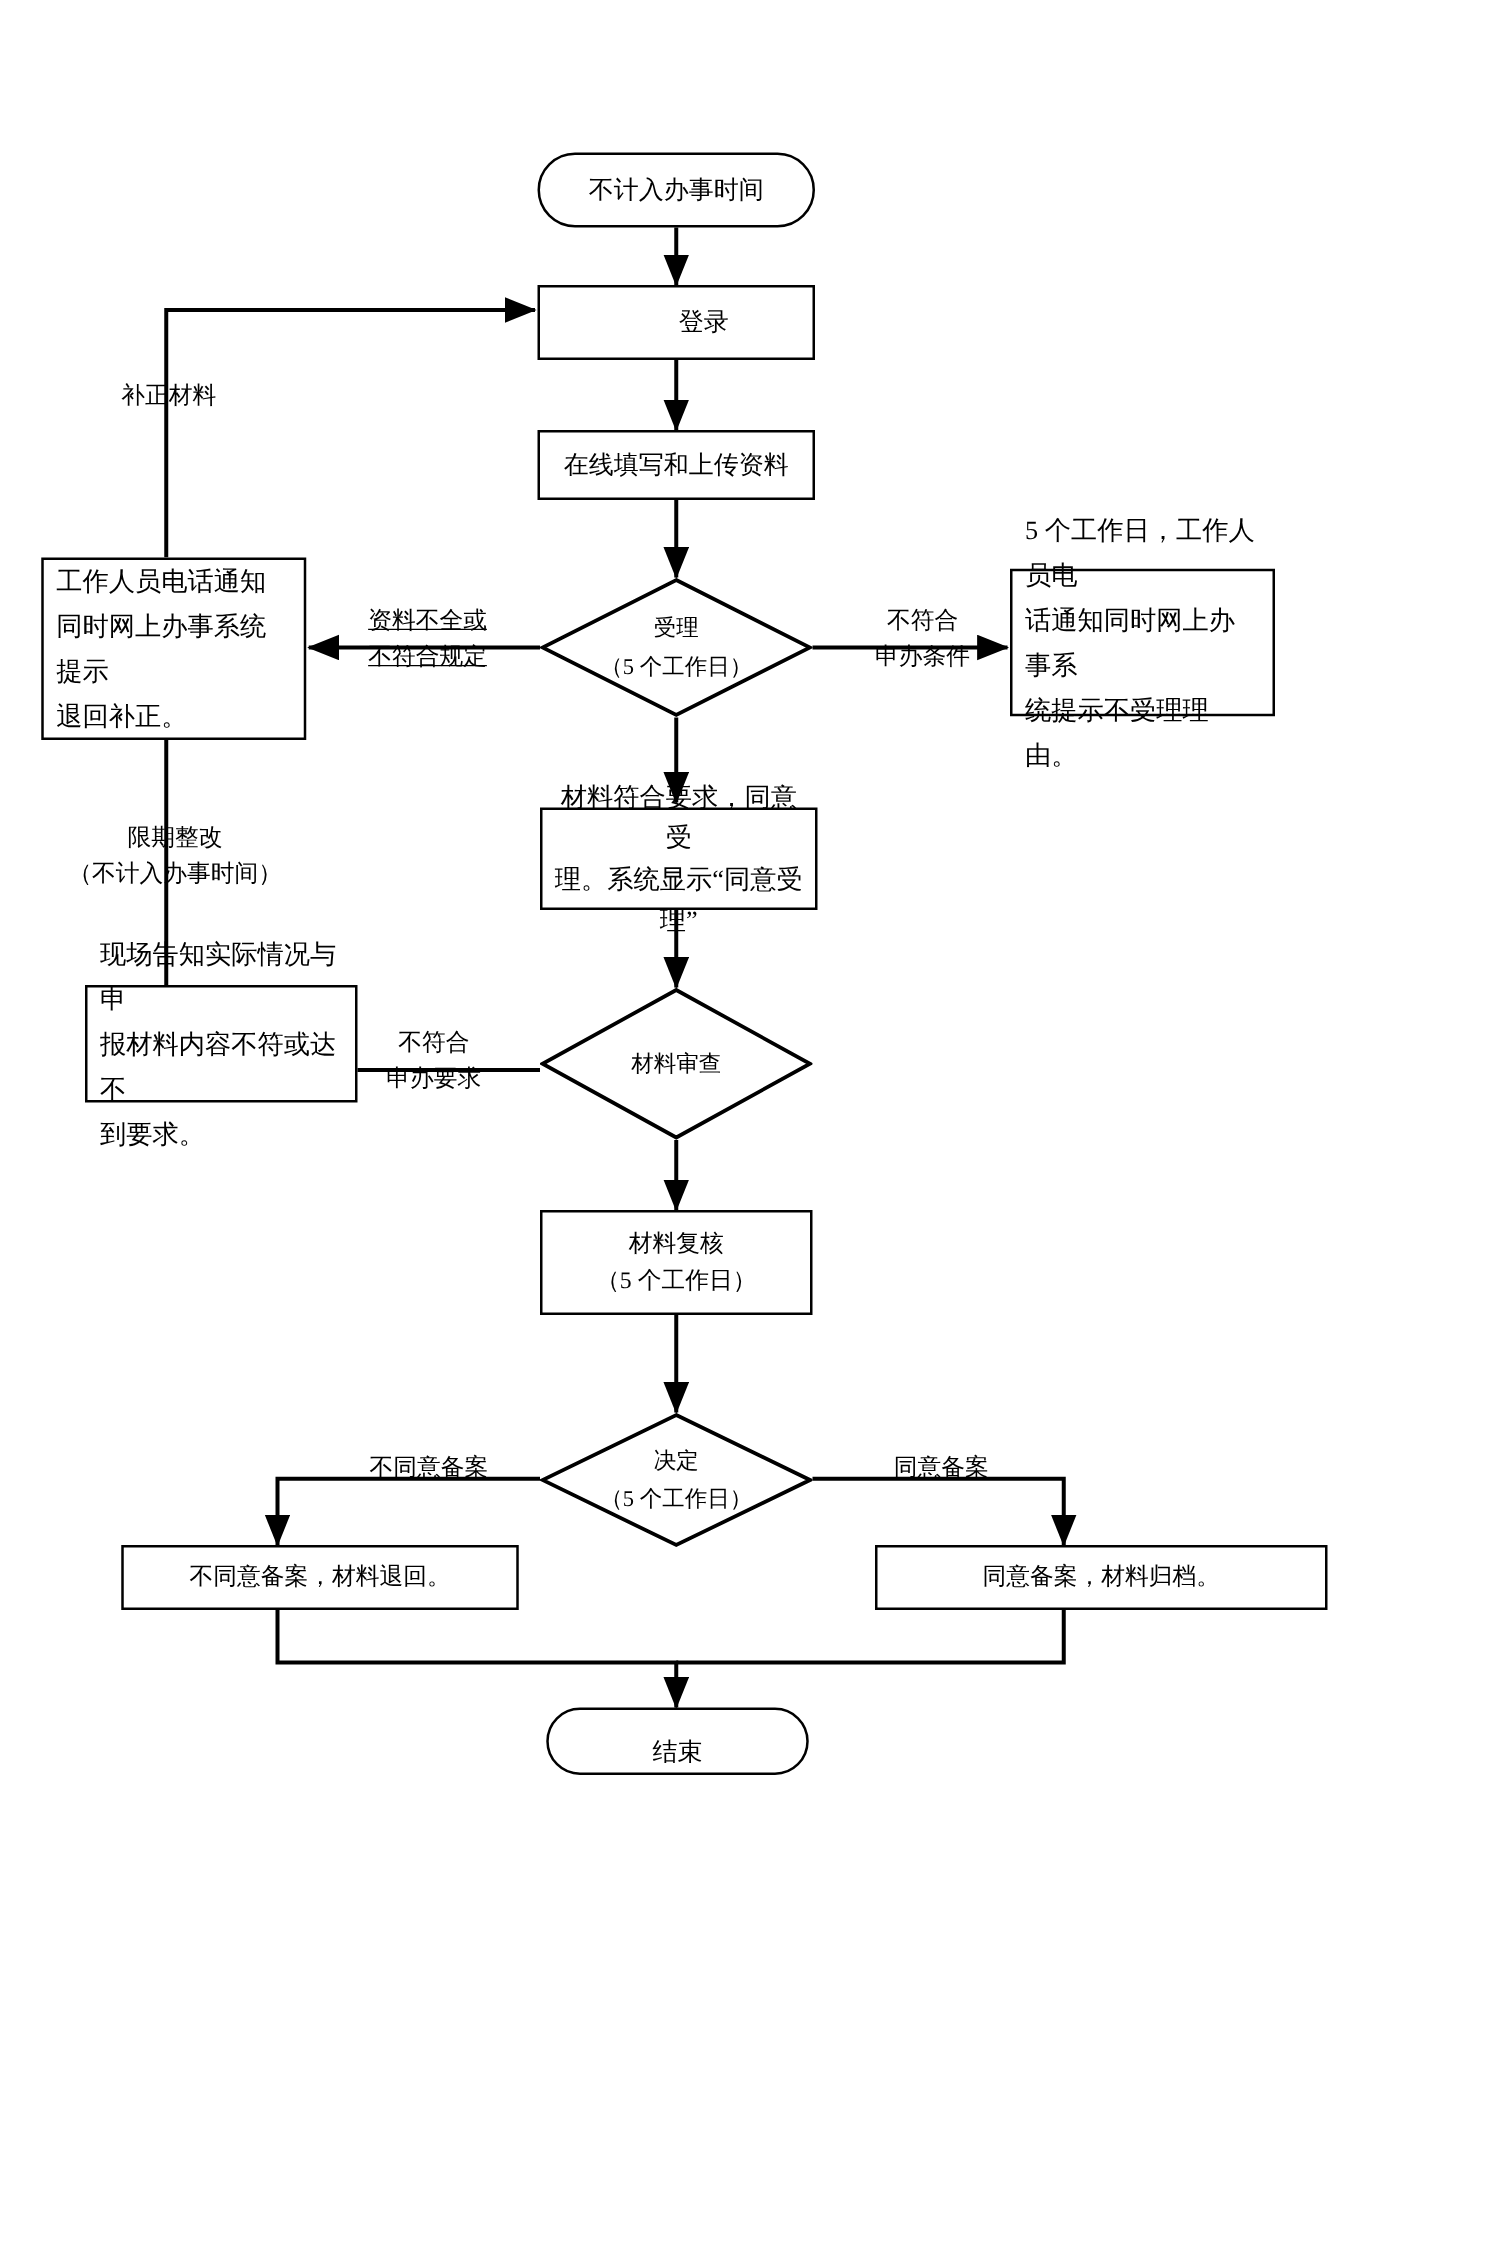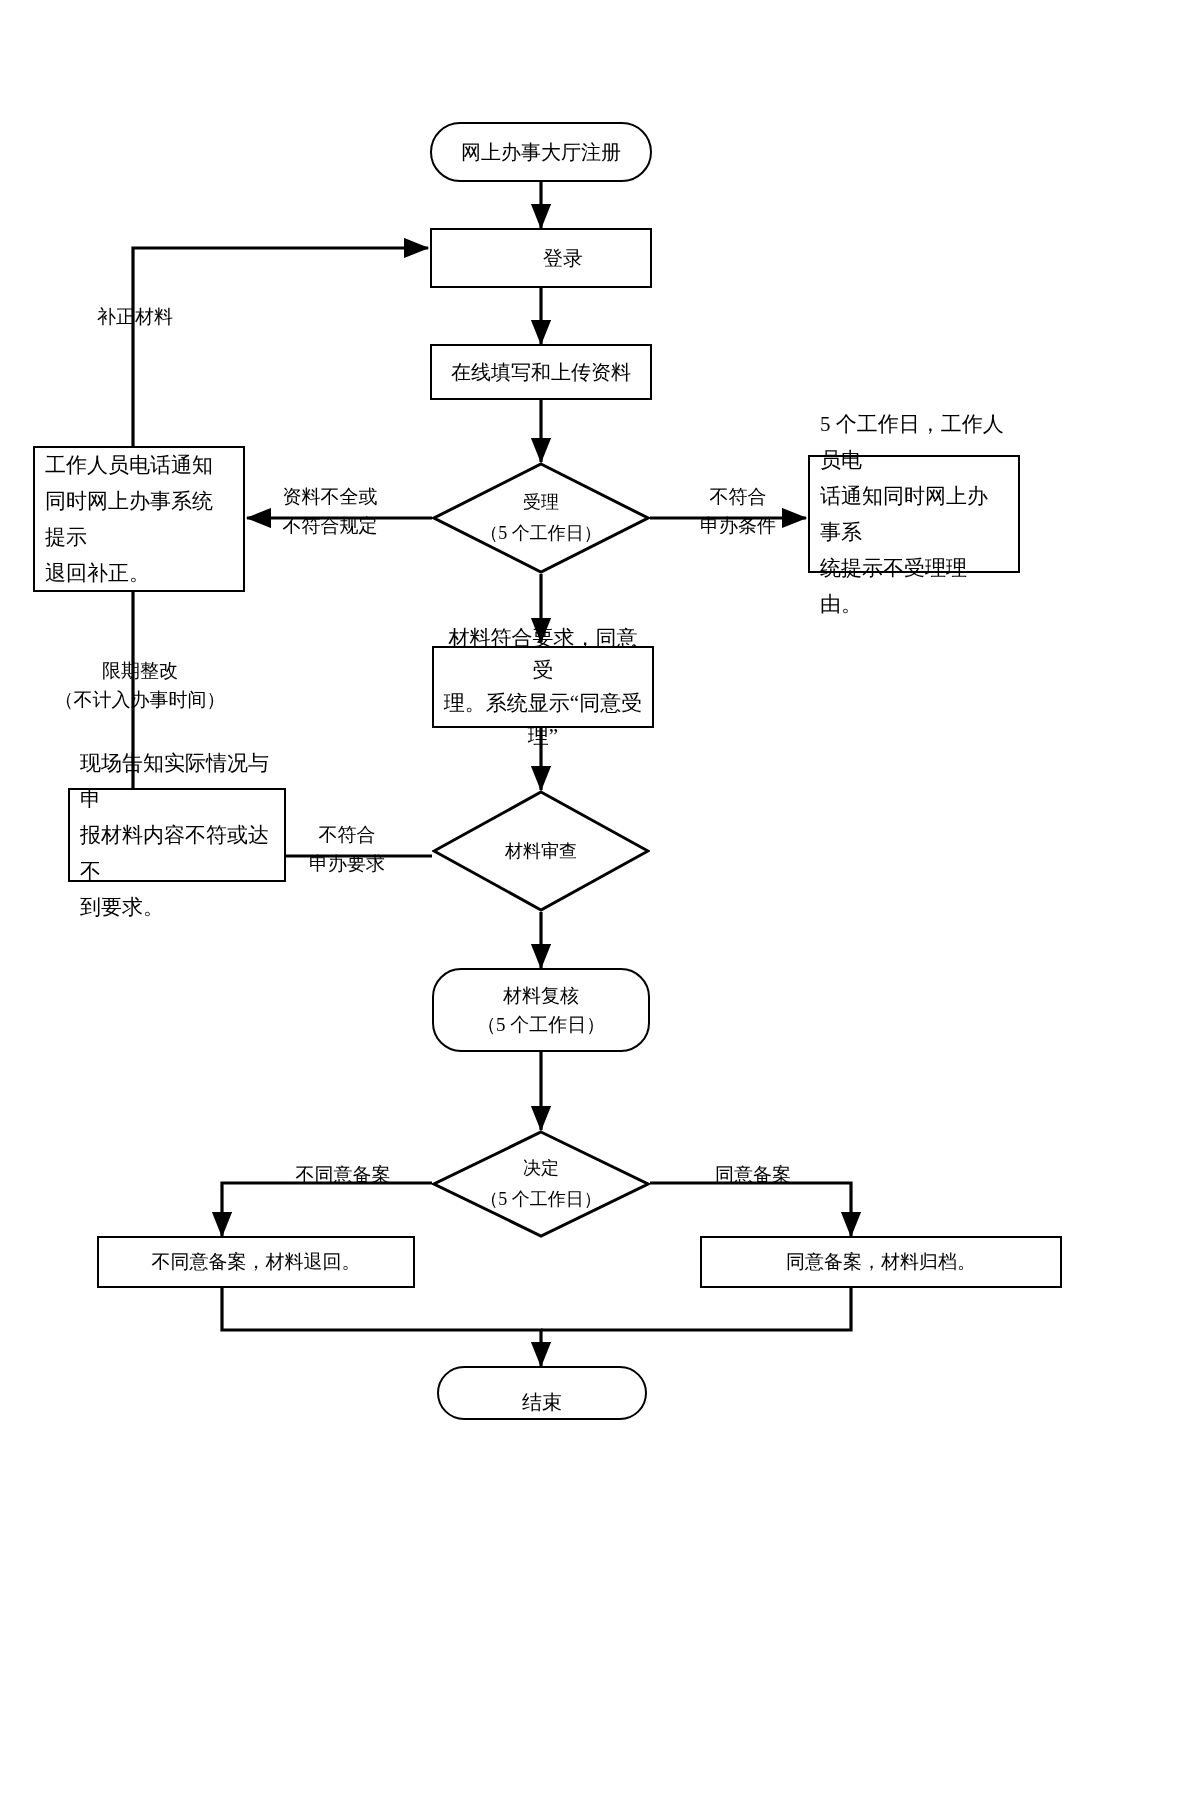--- a/index.html
+++ b/index.html
@@ -123,21 +123,21 @@
 
       <path d="M650,1183 L851,1183 L851,1236" marker-end="url(#ar)"></path>
 
       <path d="M222,1288 L222,1330 L541,1330 L541,1366" marker-end="url(#ar)"></path>
 
       <path d="M851,1288 L851,1330 L541,1330"></path>
     </g>
   </svg>
 
   <div class="node terminator" style="left:430px; top:122px; width:222px; height:60px;">
-    <span class="txt fs20">网上办事大厅注册</span>
+    <span class="txt fs20">不计入办事时间</span>
   </div>
 
   <div class="node process" style="left:430px; top:228px; width:222px; height:60px;padding-left:44px;">
     <span class="txt fs20">登录</span>
   </div>
 
   <div class="node process" style="left:430px; top:344px; width:222px; height:56px;">
     <span class="txt fs20">在线填写和上传资料</span>
   </div>
 
@@ -172,21 +172,21 @@
     </svg>
     <span class="txt fs18">材料审查</span>
   </div>
 
   <div class="node callout" style="left:30px; top:788px; width:218px; height:94px;margin-left:38px;">
     <span class="txt fs17">现场告知实际情况与申
 报材料内容不符或达不
 到要求。</span>
   </div>
 
-  <div class="node process" style="left:432px; top:968px; width:218px; height:84px;border-radius:29px;">
+  <div class="node process" style="left:432px; top:968px; width:218px; height:84px;">
     <span class="txt fs19">材料复核
 （5 个工作日）</span>
   </div>
 
   <div class="diamond-wrap" style="left:432px; top:1130px; width:218px; height:108px;">
     <svg width="218" height="108" viewBox="0 0 218 108" xmlns="http://www.w3.org/2000/svg">
       <polygon points="109,2 216,54 109,106 2,54" fill="#ffffff" stroke="#000000" stroke-width="3"></polygon>
     </svg>
     <span class="txt fs18">决定
 （5 个工作日）</span>
@@ -199,21 +199,21 @@
   <div class="node process" style="left:700px; top:1236px; width:362px; height:52px;">
     <span class="txt fs19">同意备案，材料归档。</span>
   </div>
 
   <div class="node terminator" style="left:437px; top:1366px; width:210px; height:54px;align-items:flex-end;">
     <span class="txt fs20">结束</span>
   </div>
 
   <div class="edge-label fs19" style="left:60px; top:302px; width:150px;">补正材料</div>
 
-  <div class="edge-label fs19" style="left:250px; top:482px; width:160px;">资料不全或
+  <div class="edge-label fs19" style="left:262px; top:482px; width:160px;text-decoration:underline;">资料不全或
 不符合规定</div>
 
   <div class="edge-label fs19" style="left:668px; top:482px; width:140px;">不符合
 申办条件</div>
 
   <div class="edge-label fs19" style="left:28px; top:656px; width:224px;">限期整改
 （不计入办事时间）</div>
 
   <div class="edge-label fs19" style="left:272px; top:820px; width:150px;">不符合
 申办要求</div>

